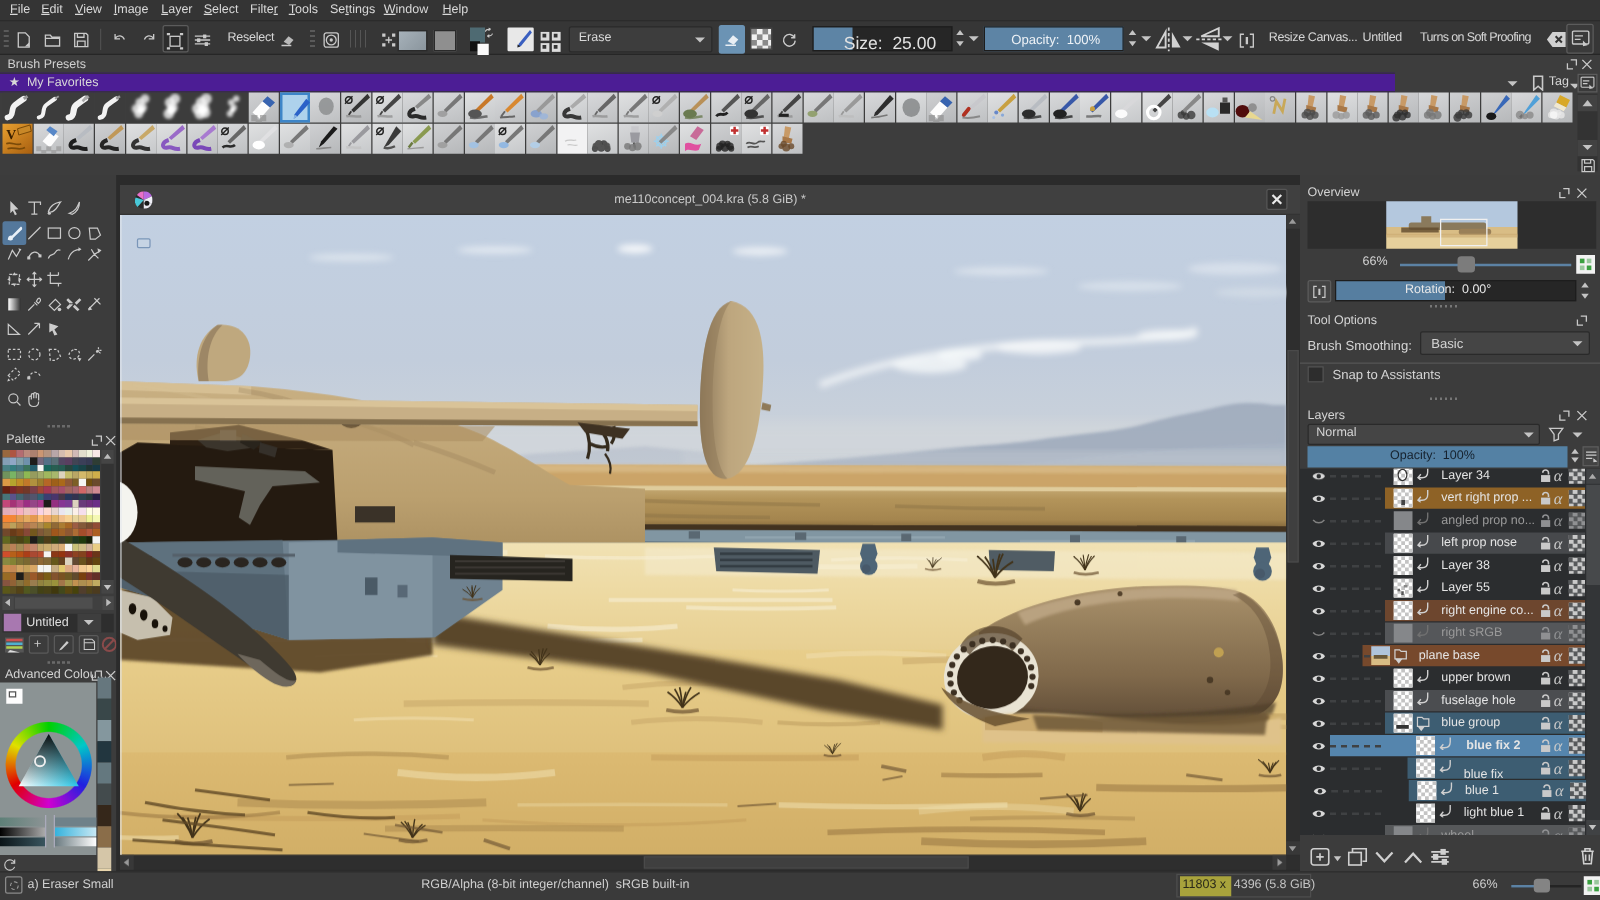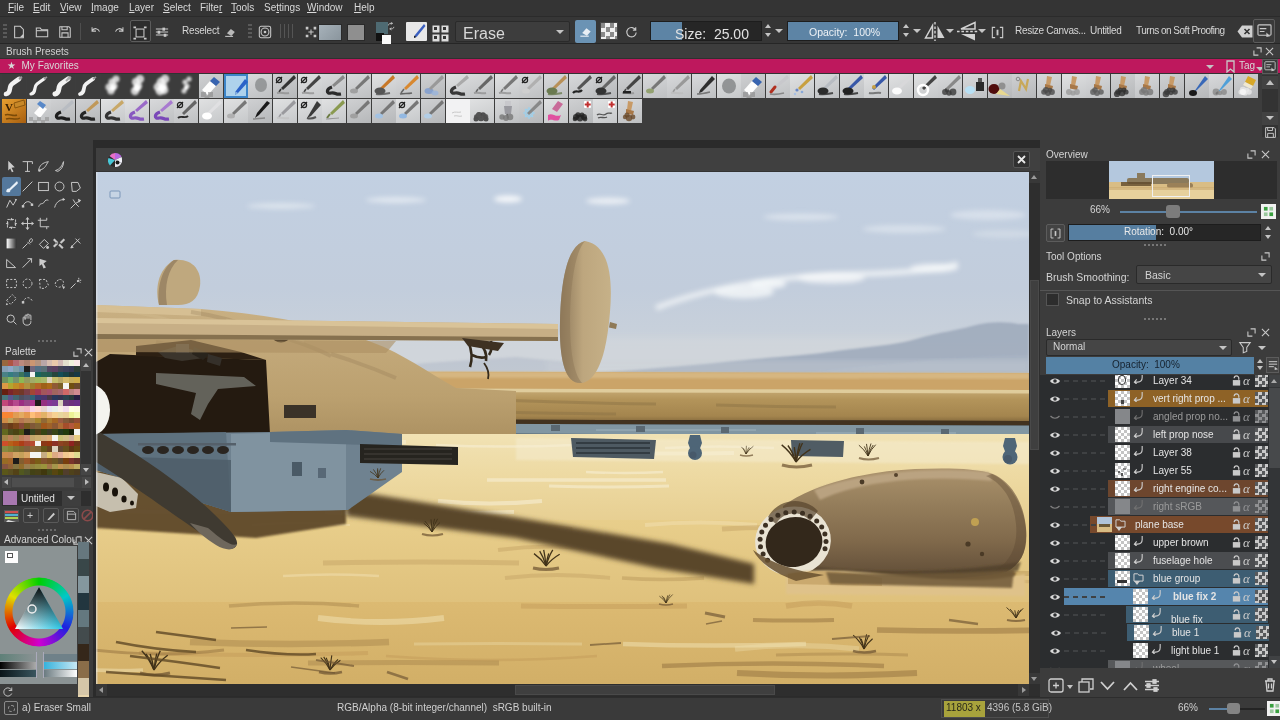--- a/index.html
+++ b/index.html
@@ -95,21 +95,21 @@
           <rect x="9.5" y="9.5" width="7" height="7"></rect>
         </g>
         <g fill="#333">
           <rect x="2" y="2" width="3" height="3"></rect>
           <rect x="11" y="2" width="3" height="3"></rect>
           <rect x="2" y="11" width="3" height="3"></rect>
           <rect x="11" y="11" width="3" height="3"></rect>
         </g>
       </svg>
       <div class="a" style="left:455px;top:4px;width:115px;height:21px;background:#3d3d3d;border:1px solid #2a2a2a;border-radius:2px">
-        <span class="a" style="left:7px;top:3px;font-size:16px;color:#d8d8d8">Erase</span>
+        <span class="a" style="left:7px;top:3px;font-size:10px;color:#d8d8d8">Erase</span>
         <div class="a drop" style="left:100px;top:8px"></div>
       </div>
       <div class="a" style="left:575px;top:3px;width:21px;height:23px;background:#6b93b4;border-radius:2px"></div>
       <svg class="a" style="left:578px;top:7px" width="15" height="15" viewBox="0 0 16 16">
         <path d="M4.5 9.5 L9 4.5 L13.5 8 L9.5 12.5z" fill="#e8eef4"></path>
         <path d="M2.5 13 h9" stroke="#e8eef4" stroke-width="1.2"></path>
       </svg>
       <div class="a" style="left:600px;top:5px;width:18px;height:18px;background:repeating-conic-gradient(#f0f0f0 0 25%,#8a8a8a 0 50%) 0 0/9px 9px;border:1px solid #444"></div>
       <svg class="a" style="left:624px;top:8px" width="15" height="15" viewBox="0 0 16 16">
         <path class="ico" d="M12.5 5.5 A5 5 0 1 0 13 8 M12.5 2.5v3h-3" stroke-width="1.3"></path>
@@ -156,21 +156,21 @@
       </svg>
     </div>
     <div class="a" style="left:0;top:44px;width:1280px;height:96px;background:#3d3d3d">
       <span class="a" style="left:6px;top:2px;font-size:10px;color:#cfcfcf">Brush Presets</span>
       <svg class="a" style="left:1253px;top:3px" width="9" height="9" viewBox="0 0 10 10">
         <path class="ico" d="M1 4v5h5M4 1h5v5" stroke-width="1.2"></path>
       </svg>
       <svg class="a" style="left:1265px;top:3px" width="9" height="9" viewBox="0 0 10 10">
         <path class="ico" d="M1 1l8 8M9 1L1 9" stroke-width="1.2"></path>
       </svg>
-      <div class="a" style="left:0;top:14px;width:1280px;height:16px;background:#be185d;border-top:1px solid #303030;border-bottom:1px solid #323232">
+      <div class="a" style="left:0;top:14px;width:1116px;height:16px;background:#4c1d95;border-top:1px solid #303030;border-bottom:1px solid #323232">
         <span class="a" style="left:7px;top:1px;font-size:10px;color:#d8d8d8">★&nbsp; My Favorites</span>
         <div class="a drop" style="left:1206px;top:6px"></div>
         <svg class="a" style="left:1225px;top:1px" width="11" height="13" viewBox="0 0 11 13">
           <path d="M2 1h7v11l-3.5-3L2 12z" fill="none" stroke="#c9c9c9" stroke-width="1.3"></path>
         </svg>
         <span class="a" style="left:1239px;top:1px;font-size:10px;color:#d8d8d8">Tag</span>
         <div class="a drop" style="left:1256px;top:8px"></div>
       </div>
       <div class="a" style="left:1262px;top:15px;width:16px;height:15px;background:#3a3a3a;border:1px solid #5c5c5c"></div>
       <svg class="a" style="left:1264px;top:17px" width="12" height="11" viewBox="0 0 16 15">
@@ -1303,20 +1303,21 @@
       <div class="a" style="left:3px;top:8px;width:944px;height:24px;background:#404040;border-bottom:1px solid #333">
         <svg class="a" style="left:12px;top:5px" width="14" height="14" viewBox="0 0 14 14">
           <circle cx="7" cy="7" r="7" fill="#2a2a2a"></circle>
           <path d="M7 7 L1.5 3 A7 7 0 0 1 7 0z" fill="#e870c8"></path>
           <path d="M7 7 L7 0 A7 7 0 0 1 13.5 4z" fill="#b868e0"></path>
           <path d="M7 7 L2 12.5 A7 7 0 0 1 0.5 5z" fill="#48c8d8"></path>
           <path d="M7 7 L13.5 10 A7 7 0 0 1 7 14z" fill="#e8e8f0"></path>
           <path d="M7 7 L13.5 4 A7 7 0 0 1 13.5 10z" fill="#f0f0f8"></path>
           <circle cx="9.5" cy="9.5" r="2" fill="#181818"></circle>
         </svg>
+        <span class="a" style="left:0;width:944px;text-align:center;top:6px;font-size:10px;color:#c9c9c9">me110concept_004.kra (5.8 GiB) *</span>
         <div class="a" style="left:917px;top:3px;width:17px;height:17px;background:#303030;border:1px solid #565656;border-radius:2px"></div>
         <svg class="a" style="left:921px;top:7px" width="9" height="9" viewBox="0 0 9 9">
           <path d="M1 1 L8 8 M8 1 L1 8" stroke="#e8e8e8" stroke-width="1.8"></path>
         </svg>
       </div>
       <svg class="a" style="left:3px;top:32px" width="933" height="512" viewBox="0 0 933 512">
         <defs>
           <linearGradient id="sky" x1="0" y1="0" x2="0" y2="1">
             <stop offset="0" stop-color="#c2d0e2"></stop>
             <stop offset="0.5" stop-color="#c2cddc"></stop>

